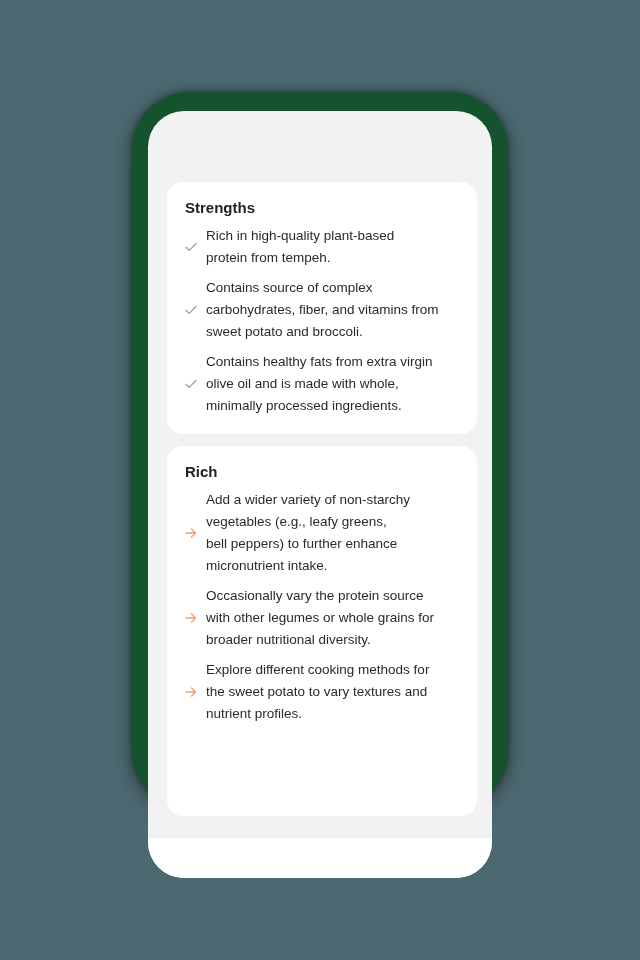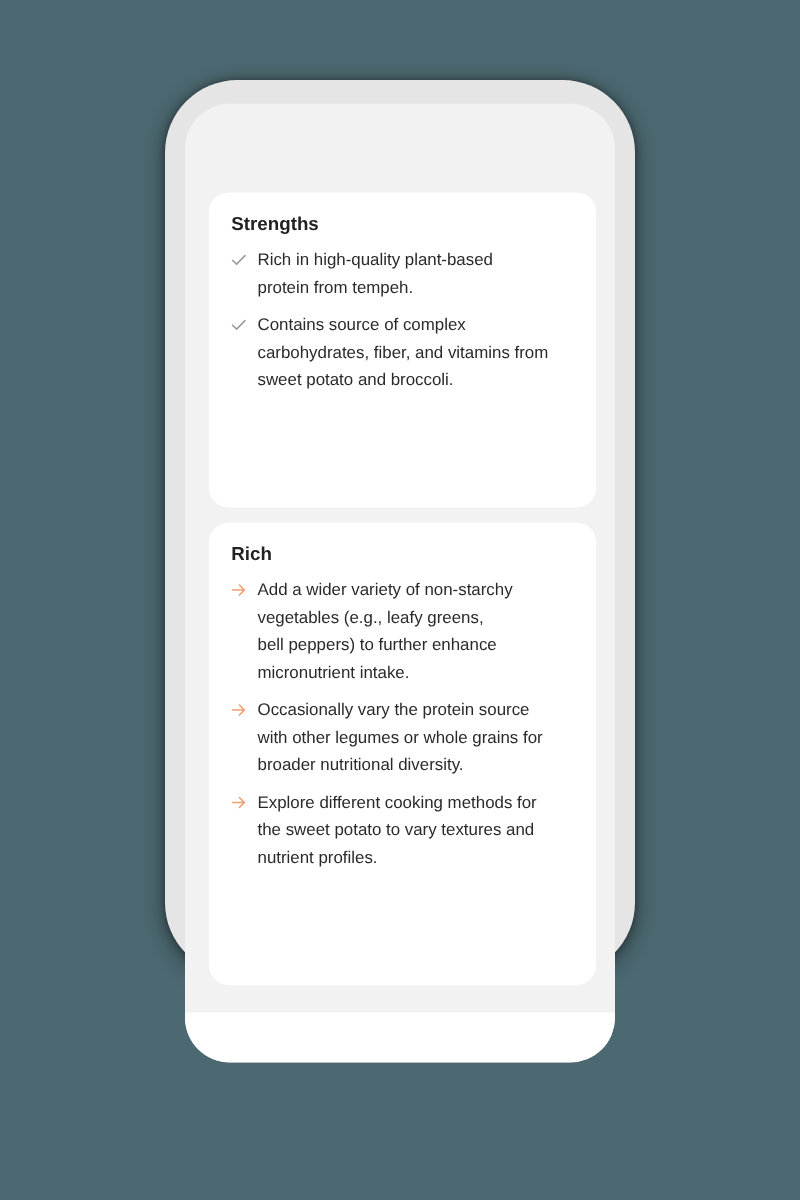--- a/index.html
+++ b/index.html
@@ -5,23 +5,23 @@
     html, body { margin: 0; padding: 0; }
     body {
       width: 640px; height: 960px;
       background: #4c6870;
       position: relative;
       overflow: hidden;
       font-family: "Liberation Sans", "DejaVu Sans", sans-serif;
     }
     .phone {
       position: absolute;
-      left: 132px; top: 64px;
+      left: 132px; top: 92px;
       width: 376px; height: 716px;
-      background: #e5e5e5;
+      background: #14532d;
       border-radius: 58px;
       box-shadow: 0 4px 18px rgba(0,0,0,0.45), 0 0 6px rgba(0,0,0,0.35);
     }
     .screen {
       position: absolute;
       left: 16px; top: 19px;
       width: 344px; height: 767px;
       background: #f2f2f2;
       border-radius: 36px;
       overflow: hidden;
@@ -46,21 +46,21 @@
     .card-title {
       font-size: 15px;
       font-weight: 600;
       color: #222;
       margin: 0 0 7px 0;
       line-height: 20px;
     }
     .list { list-style: none; margin: 0; padding: 0; }
     .item {
       display: flex;
-      align-items: flex-start;
+      align-items: center;
       margin-bottom: 8px;
     }
     .item-icon {
       flex: 0 0 21px;
       width: 21px;
       height: 22px;
       display: flex;
       align-items: center;
     }
     .item-text {
@@ -90,20 +90,30 @@
         </li>
         <li class="item">
           <span class="item-icon">
             <svg width="12" height="10" viewBox="0 0 12 10">
                 <path d="M1 5.2 L4.3 8.3 L11 1.5" fill="none" stroke="#9a9a9a" stroke-width="1.2" stroke-linecap="round" stroke-linejoin="round"></path>
               </svg>
           </span>
           <span class="item-text">Contains source of complex
 carbohydrates, fiber, and vitamins from
 sweet potato and broccoli.</span>
+        </li>
+        <li class="item">
+          <span class="item-icon">
+            <svg width="12" height="10" viewBox="0 0 12 10">
+                <path d="M1 5.2 L4.3 8.3 L11 1.5" fill="none" stroke="#9a9a9a" stroke-width="1.2" stroke-linecap="round" stroke-linejoin="round"></path>
+              </svg>
+          </span>
+          <span class="item-text">Contains healthy fats from extra virgin
+olive oil and is made with whole,
+minimally processed ingredients.</span>
         </li>
       </ul>
     </section>
 
     <section class="card tips">
       <h2 class="card-title">Rich</h2>
       <ul class="list">
         <li class="item">
           <span class="item-icon">
             <svg width="12" height="10" viewBox="0 0 12 10">

